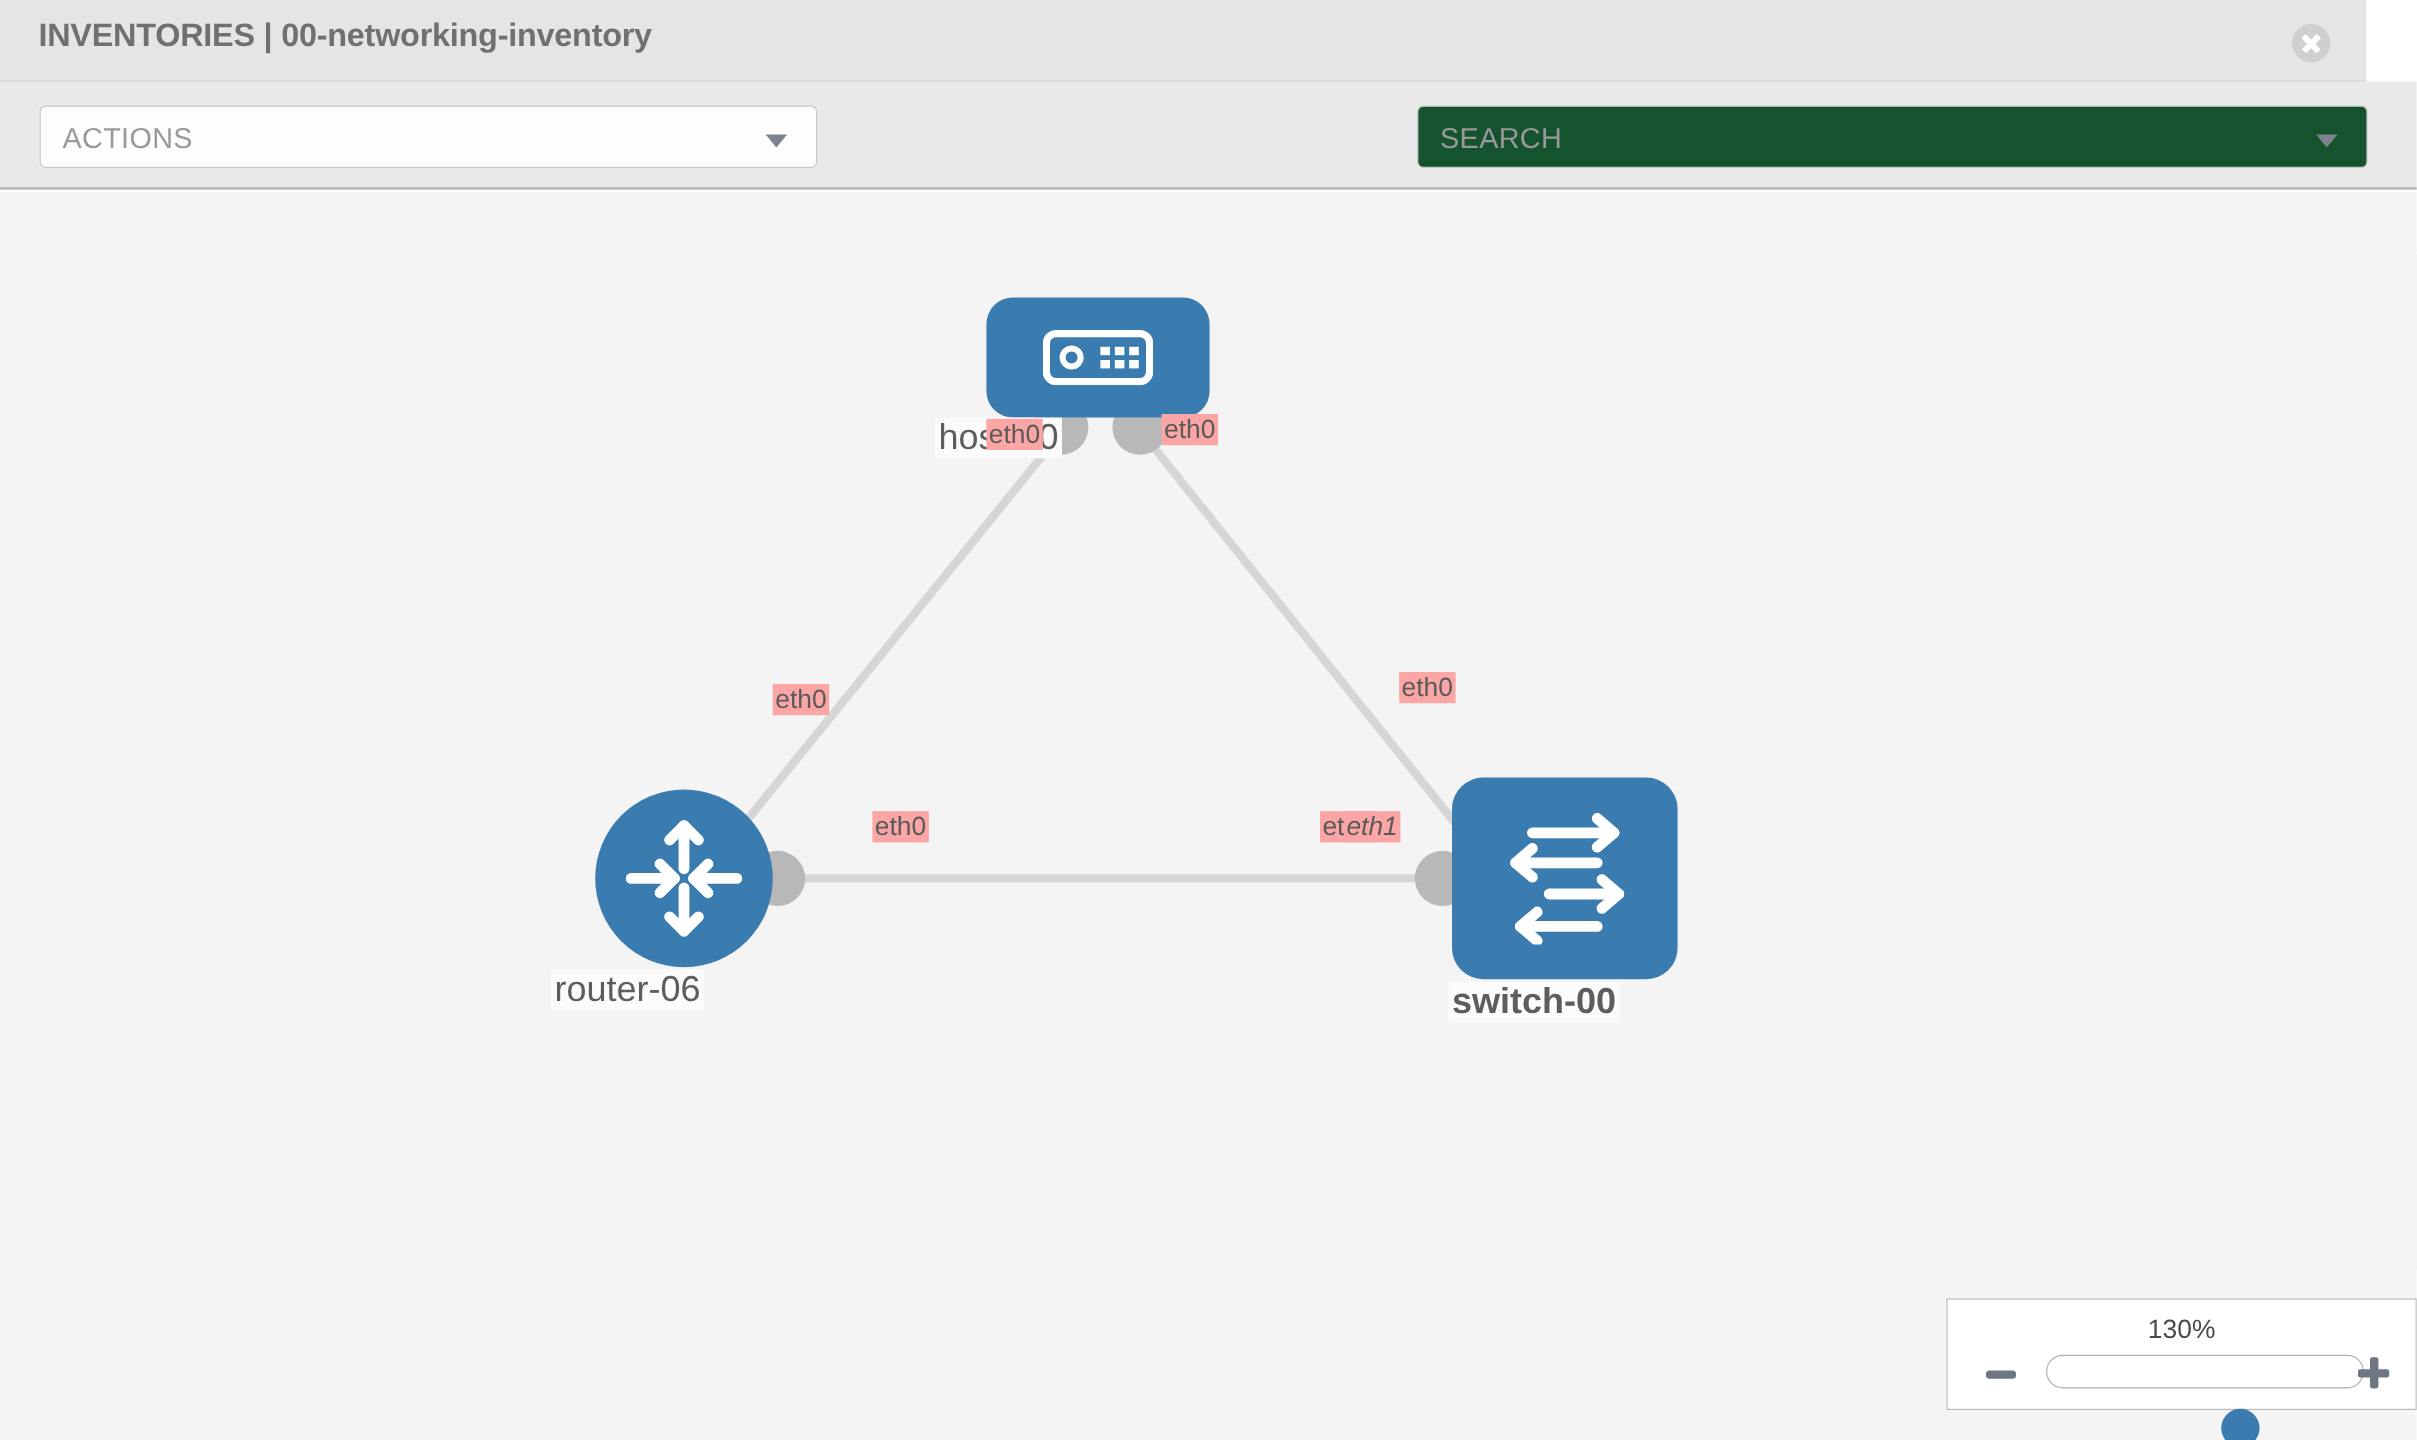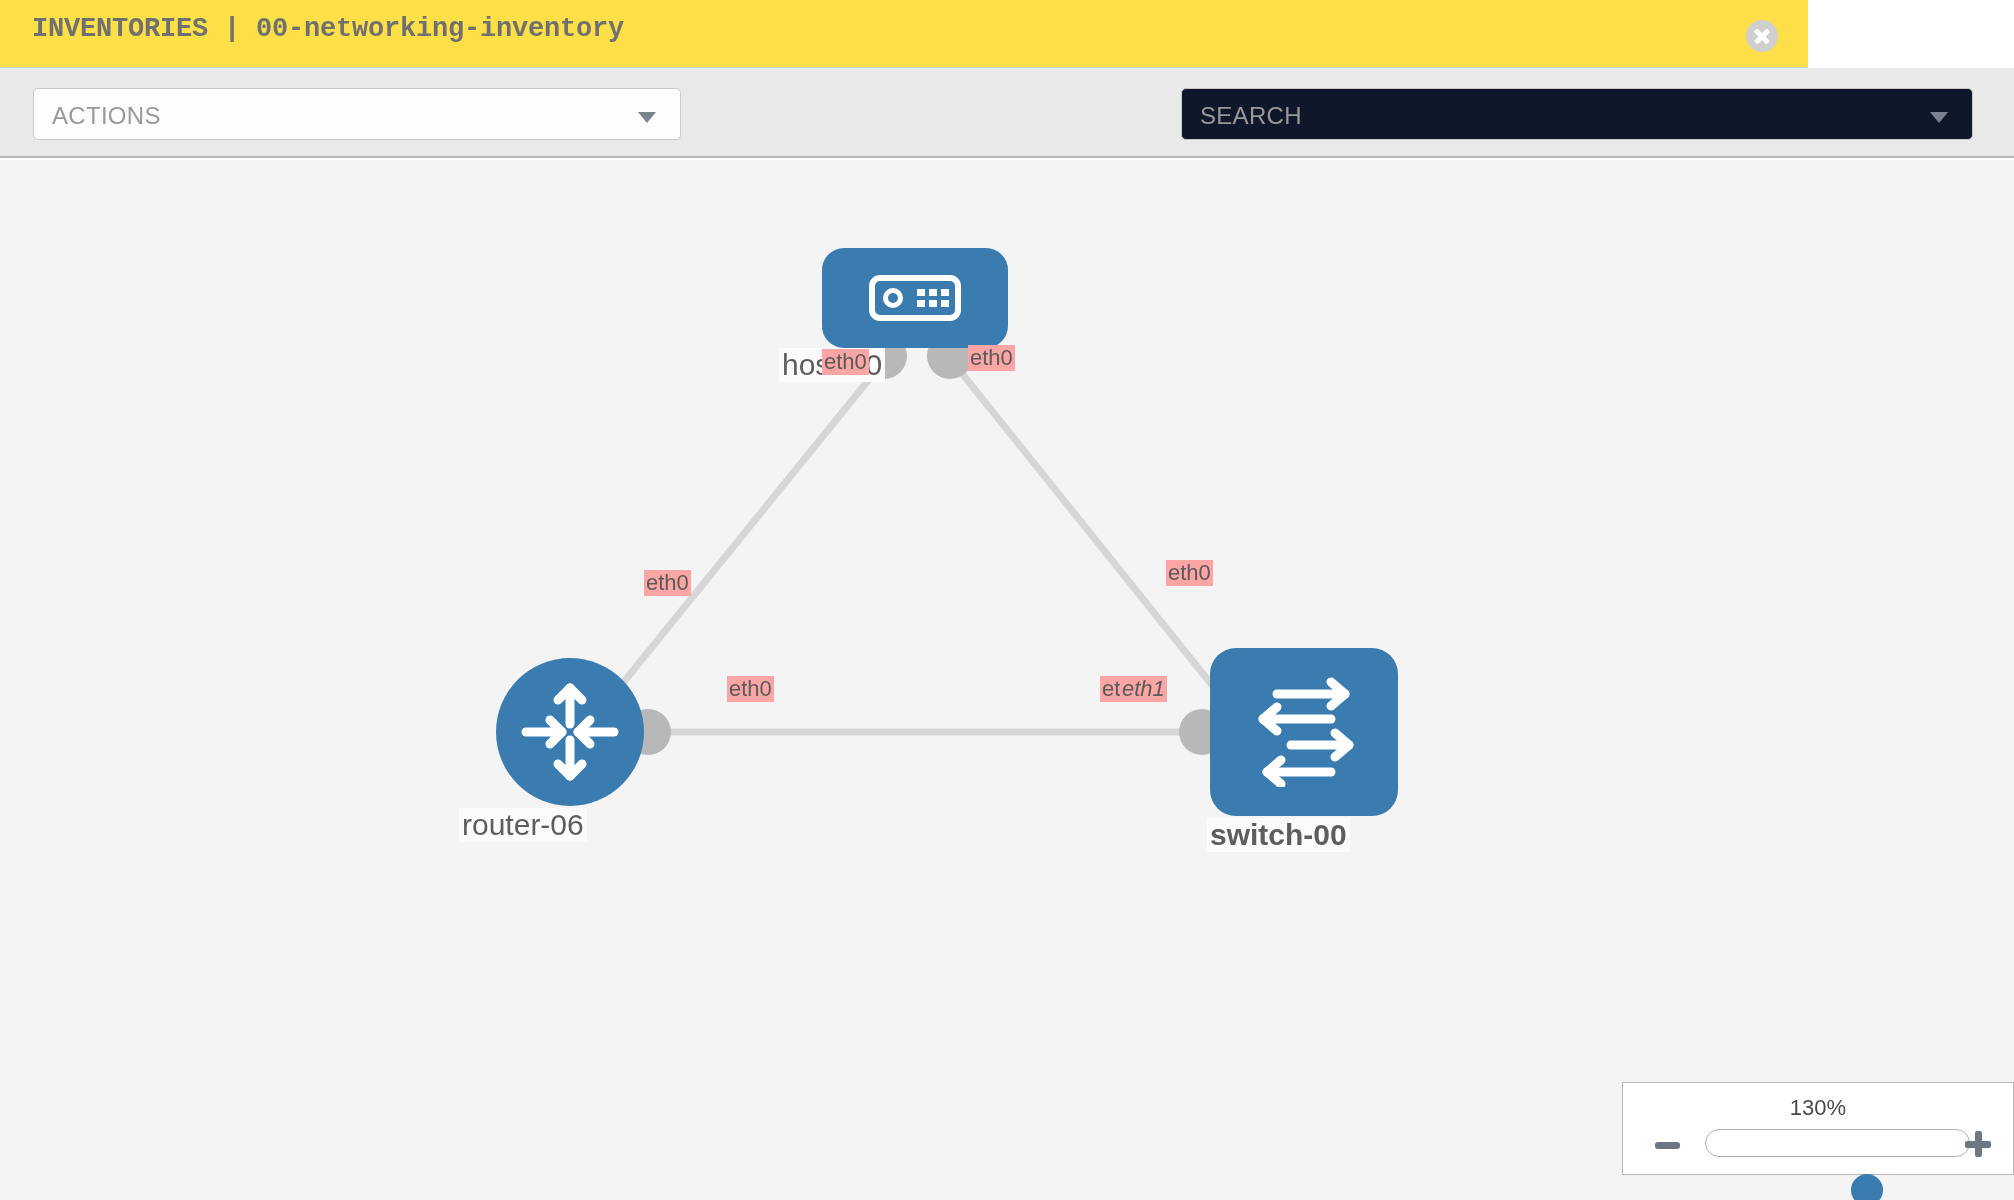--- a/index.html
+++ b/index.html
@@ -11,24 +11,23 @@
   }
   .app {
     position: relative;
     width: 2014px; height: 1200px;
     background: #ffffff;
   }
 
   
   .titlebar {
     position: absolute; left: 0; top: 0;
-    width: 1808px; height: 68px;
-    background: #fde047;
+    width: 1972px; height: 68px;
+    background: #e5e5e5;
     border-bottom: 1px solid #d0d0d0;
-    font-family: Liberation Mono, monospace;
   }
   .title-text {
     position: absolute; left: 32px; top: 14px;
     font-size: 27px; font-weight: bold;
     color: #707070;
     letter-spacing: -0.2px;
     white-space: nowrap;
     font-stretch: condensed;
   }
   .close-btn {
@@ -77,21 +76,21 @@
   .tool-icon {
     position: absolute; top: 88px;
     cursor: pointer;
   }
   .wrench { left: 1055px; }
   .key    { left: 1124px; }
 
   .search-box {
     position: absolute; left: 1181px; top: 20px;
     width: 792px; height: 52px;
-    background: #0f172a;
+    background: #14532d;
     border: 1px solid #c9c9c9;
     border-radius: 5px;
     cursor: text;
   }
   .search-label {
     position: absolute; left: 18px; top: 13px;
     font-size: 24px; color: #999999;
     letter-spacing: 0.3px;
   }
 

